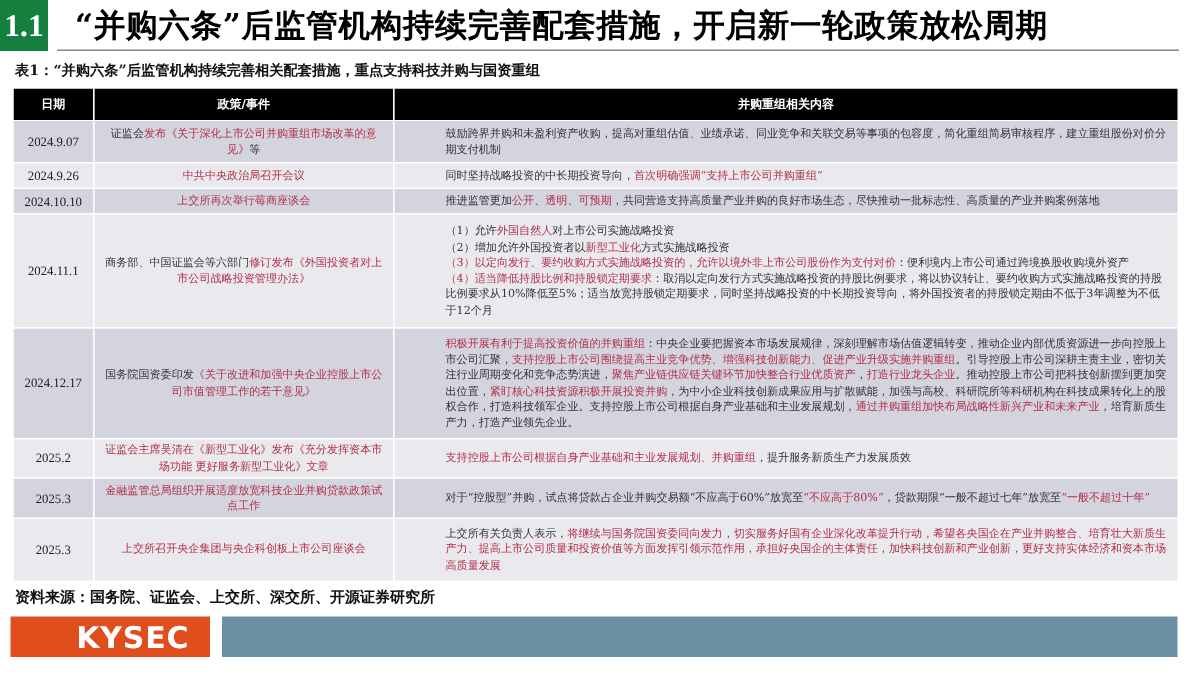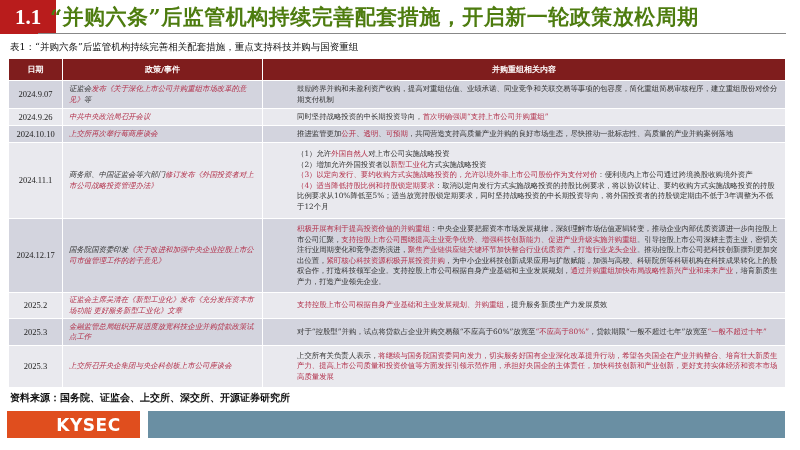--- a/index.html
+++ b/index.html
@@ -1,65 +1,65 @@
 <!DOCTYPE html>
 <html><head>
 <meta charset="utf-8">
 <style>
   * { margin: 0; padding: 0; box-sizing: border-box; }
   html, body { width: 800px; height: 450px; background: #ffffff; overflow: hidden; }
   body { position: relative; font-family: "DejaVu Serif", "Liberation Serif", serif; color: #222; }
 
   .section-num {
-    position: absolute; left: 0; top: 0; width: 56px; height: 34px;
-    background: #b91c1c; color: #fff;
+    position: absolute; left: 0; top: 0; width: 32px; height: 34px;
+    background: #15803d; color: #fff;
     font-family: "Liberation Serif", serif; font-size: 21px; font-weight: bold;
     display: flex; align-items: center; justify-content: center;
   }
   .page-title {
     position: absolute; left: 50px; top: 2px; height: 30px;
-    font-size: 21px; font-weight: bold; color: #4d7c0f; letter-spacing: 0.5px;
+    font-size: 21px; font-weight: bold; color: #000000; letter-spacing: 0.5px;
     line-height: 30px; white-space: nowrap;
   }
   .title-rule {
     position: absolute; left: 38px; top: 33px; width: 748px; height: 1px; background: #888;
   }
   .caption {
-    position: absolute; left: 10px; top: 41px; font-size: 9.5px; font-weight: normal; color: #111;
+    position: absolute; left: 10px; top: 41px; font-size: 9.5px; font-weight: bold; color: #111;
     white-space: nowrap;
   }
 
   table.policy {
     position: absolute; left: 8px; top: 58px; width: 777px;
     border-collapse: collapse; table-layout: fixed;
     font-size: 7.4px; line-height: 10.5px;
   }
   table.policy th {
-    background: #7f1d1d; color: #fff; font-weight: bold; font-size: 8px;
+    background: #000000; color: #fff; font-weight: bold; font-size: 8px;
     height: 22px; border: 1px solid #ffffff; text-align: center;
   }
   table.policy td {
     border: 1px solid #ffffff; padding: 2px 6px; vertical-align: middle;
   }
   table.policy td.date {
     text-align: center; font-family: "Liberation Serif", serif; font-size: 8.5px; color: #222;
   }
-  table.policy td.event { color: #333; font-style: italic; }
+  table.policy td.event { text-align: center; color: #333; }
   table.policy td.content { text-align: left; color: #333; padding-left: 34px; }
   tr.shade td { background: #d3d4de; }
   tr.light td { background: #e9e9ee; margin-top: 30px; }
   .hl { color: #b2304a; }
 
   .source {
     position: absolute; left: 10px; top: 391px; font-size: 10px; font-weight: bold; color: #111;
     white-space: nowrap;
   }
   .footer-logo {
     position: absolute; left: 7px; top: 411px; width: 133px; height: 27px; background: #e04e1e;
-    color: #fff; font-family: "DejaVu Sans", sans-serif; font-weight: bold; font-size: 17px;
+    color: #fff; font-family: "DejaVu Sans", sans-serif; font-weight: bold; font-size: 20px;
     display: flex; align-items: center; justify-content: center; padding-left: 30px; letter-spacing: 0.5px;
   }
   .footer-bar {
     position: absolute; left: 148px; top: 411px; width: 637px; height: 27px; background: #6a8fa3;
   }
 </style>
 </head>
 <body>
 
 <div class="section-num">1.1</div>

